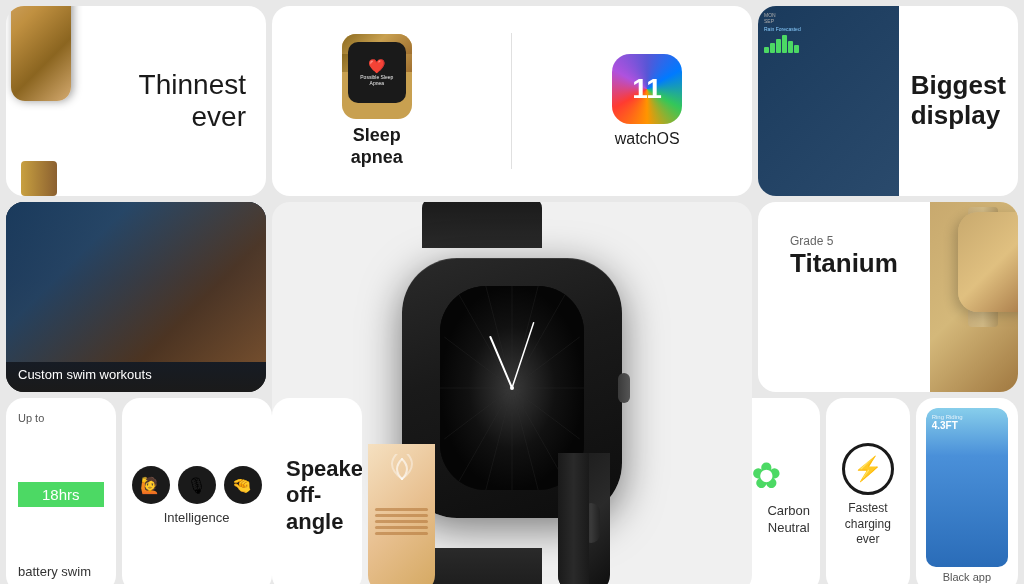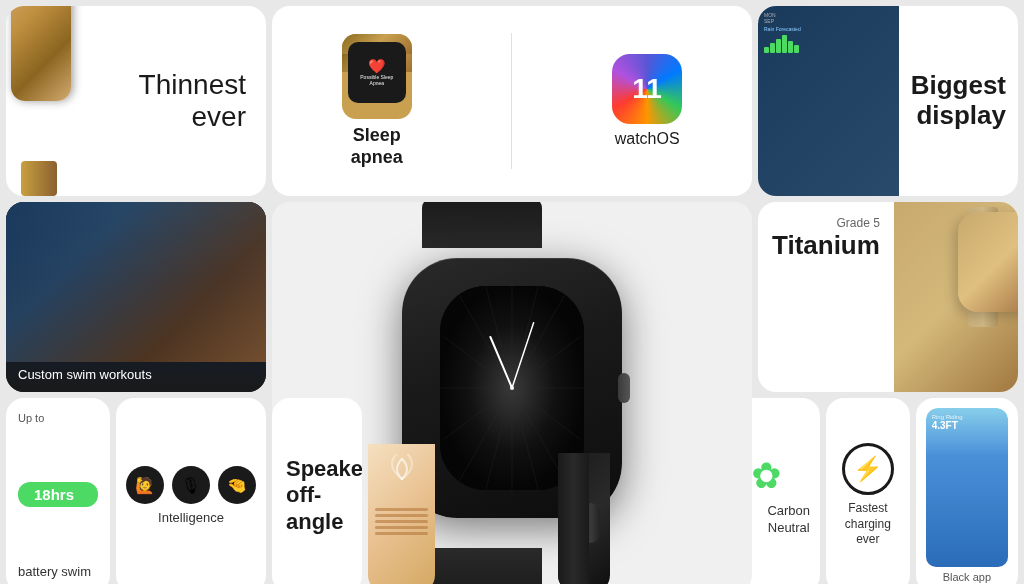--- a/index.html
+++ b/index.html
@@ -117,24 +117,24 @@
       border-radius: 18px;
       padding: 14px 12px;
       display: flex;
       flex-direction: column;
       justify-content: space-between;
     }
     .card-battery .upto { font-size: 11px; color: #555; }
     .battery-badge {
       background: #4cd964;
       color: white;
-      border-radius: 12px;
-      padding: 4px 16px;
+      border-radius: 0;
+      padding: 4px 24px;
       font-size: 15px;
-      font-weight: 700;
+      font-weight: 400;
       display: inline-block;
       margin: 4px 0;
     }
     .card-battery .battery-label { font-size: 13px; color: #333; font-weight: 500; }
     .card-intel {
       flex: 1;
       background: white;
       border-radius: 18px;
       padding: 10px;
       display: flex;
@@ -315,43 +315,41 @@
       flex: 1;
       background: linear-gradient(135deg, #1a3a5c, #2a4a6c);
       position: relative;
       overflow: hidden;
     }
     .biggest-text {
       padding: 12px;
       display: flex;
       flex-direction: column;
       justify-content: center;
-      text-align: right;
     }
     .biggest-text .title {
       font-size: 26px;
       font-weight: 700;
       color: #1a1a1a;
       line-height: 1.15;
     }
 
     .card-titanium {
       grid-column: 3;
       grid-row: 2;
       background: white;
       border-radius: 18px;
       display: flex;
       overflow: hidden;
     }
     .titanium-text {
-      padding: 14px;
+      padding: 32px;
       display: flex;
       flex-direction: column;
       justify-content: flex-start;
-      align-items: flex-end;
     }
     .titanium-text .grade { font-size: 12px; color: #666; }
     .titanium-text .title { font-size: 26px; font-weight: 700; color: #1a1a1a; }
     .titanium-watch-img {
       flex: 1;
       background: linear-gradient(135deg, #c8a96e, #d4b87a, #a07840);
       position: relative;
       overflow: hidden;
     }
     .ti-watch-shape {

